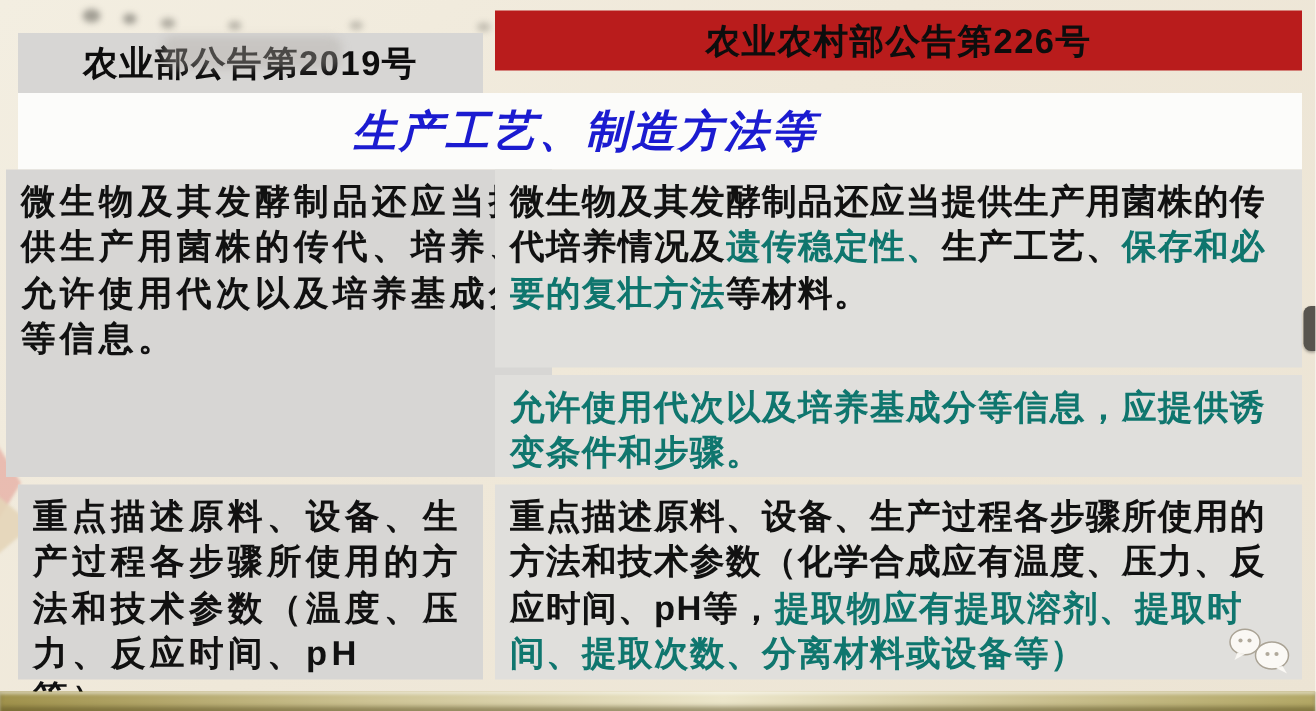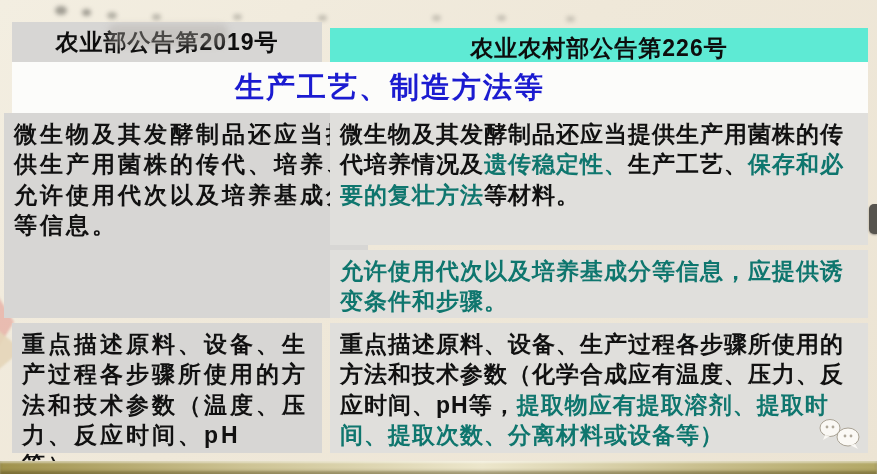--- a/index.html
+++ b/index.html
@@ -21,20 +21,21 @@
   .cell.left{letter-spacing:3px;}
   .hdr{
     display:flex;align-items:center;justify-content:center;
     font-size:23px;font-weight:bold;color:#0d0d0d;letter-spacing:1px;
     padding:16px;
   }
   .subtitle-row{
     background:#fcfcfa;
     display:flex;align-items:center;justify-content:center;
     padding-right:100px;
+    font-style:italic;
   }
   .subtitle-text{
     color:#1b1bd0;font-size:29px;font-weight:bold;letter-spacing:2px;
   }
   .seg-black{color:#111;}
   .seg-red{color:#0f766e;}
   
   .bottom-bar{
     left:0;top:461px;width:877px;height:13px;
     background:linear-gradient(90deg,#a0924c 0%,#cdc394 28%,#ece6cb 55%,#c9bf8e 80%,#b2a765 100%);
@@ -87,21 +88,21 @@
 <div class="abs smudge" style="left:432px;top:15px;width:9px;height:6px;opacity:.55;"></div>
 <div class="abs smudge" style="left:497px;top:15px;width:9px;height:6px;opacity:.55;"></div>
 <div class="abs smudge" style="left:566px;top:16px;width:9px;height:6px;opacity:.5;"></div>
 
 <div class="abs tri-pink"></div>
 <div class="abs tri-beige"></div>
 
 <div class="abs cell hdr" style="left:12px;top:22px;width:310px;height:40px;">
   <span>农业部公告第2019号</span>
 </div>
-<div class="abs cell hdr right" style="left:330px;top:28px;width:538px;height:40px;background:#5eead4;">
+<div class="abs cell hdr right" style="left:330px;top:7px;width:538px;height:40px;background:#b91c1c;">
   <span>农业农村部公告第226号</span>
 </div>
 
 <div class="abs blur-patch" style="left:108px;top:24px;width:120px;height:22px;"></div>
 
 <div class="abs subtitle-row" style="left:12px;top:62px;width:856px;height:51px;">
   <span class="subtitle-text">生产工艺、制造方法等</span>
 </div>
 
 <div class="abs cell left" style="left:4px;top:113px;width:364px;height:205px;">

